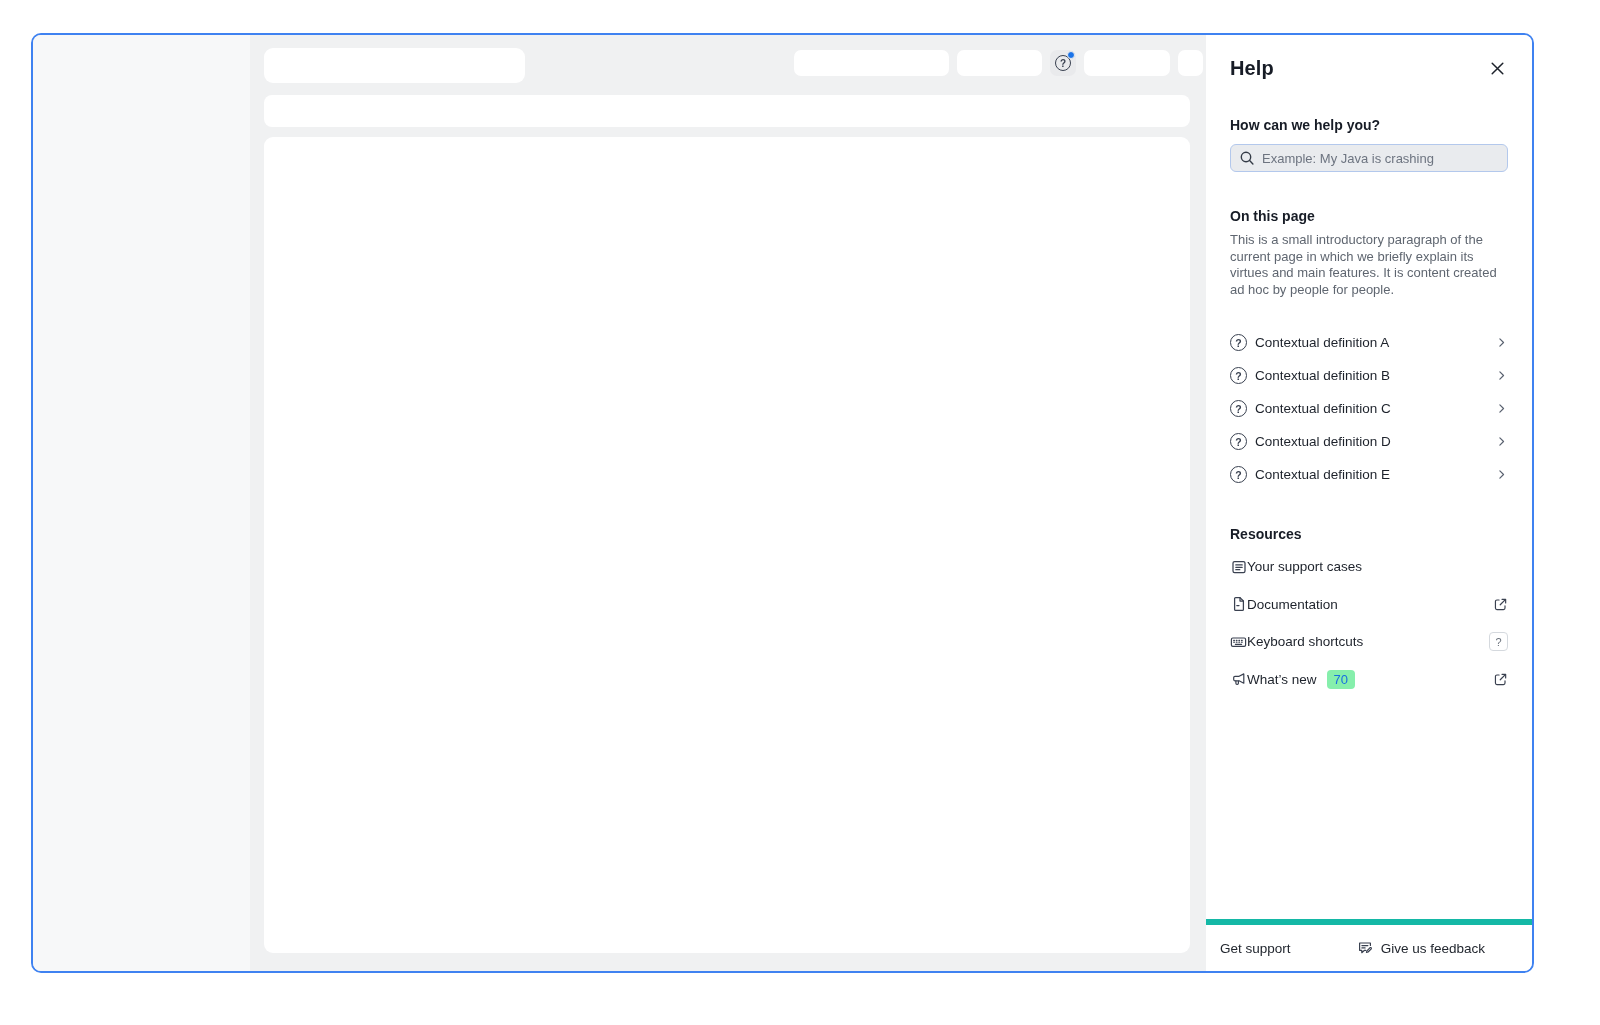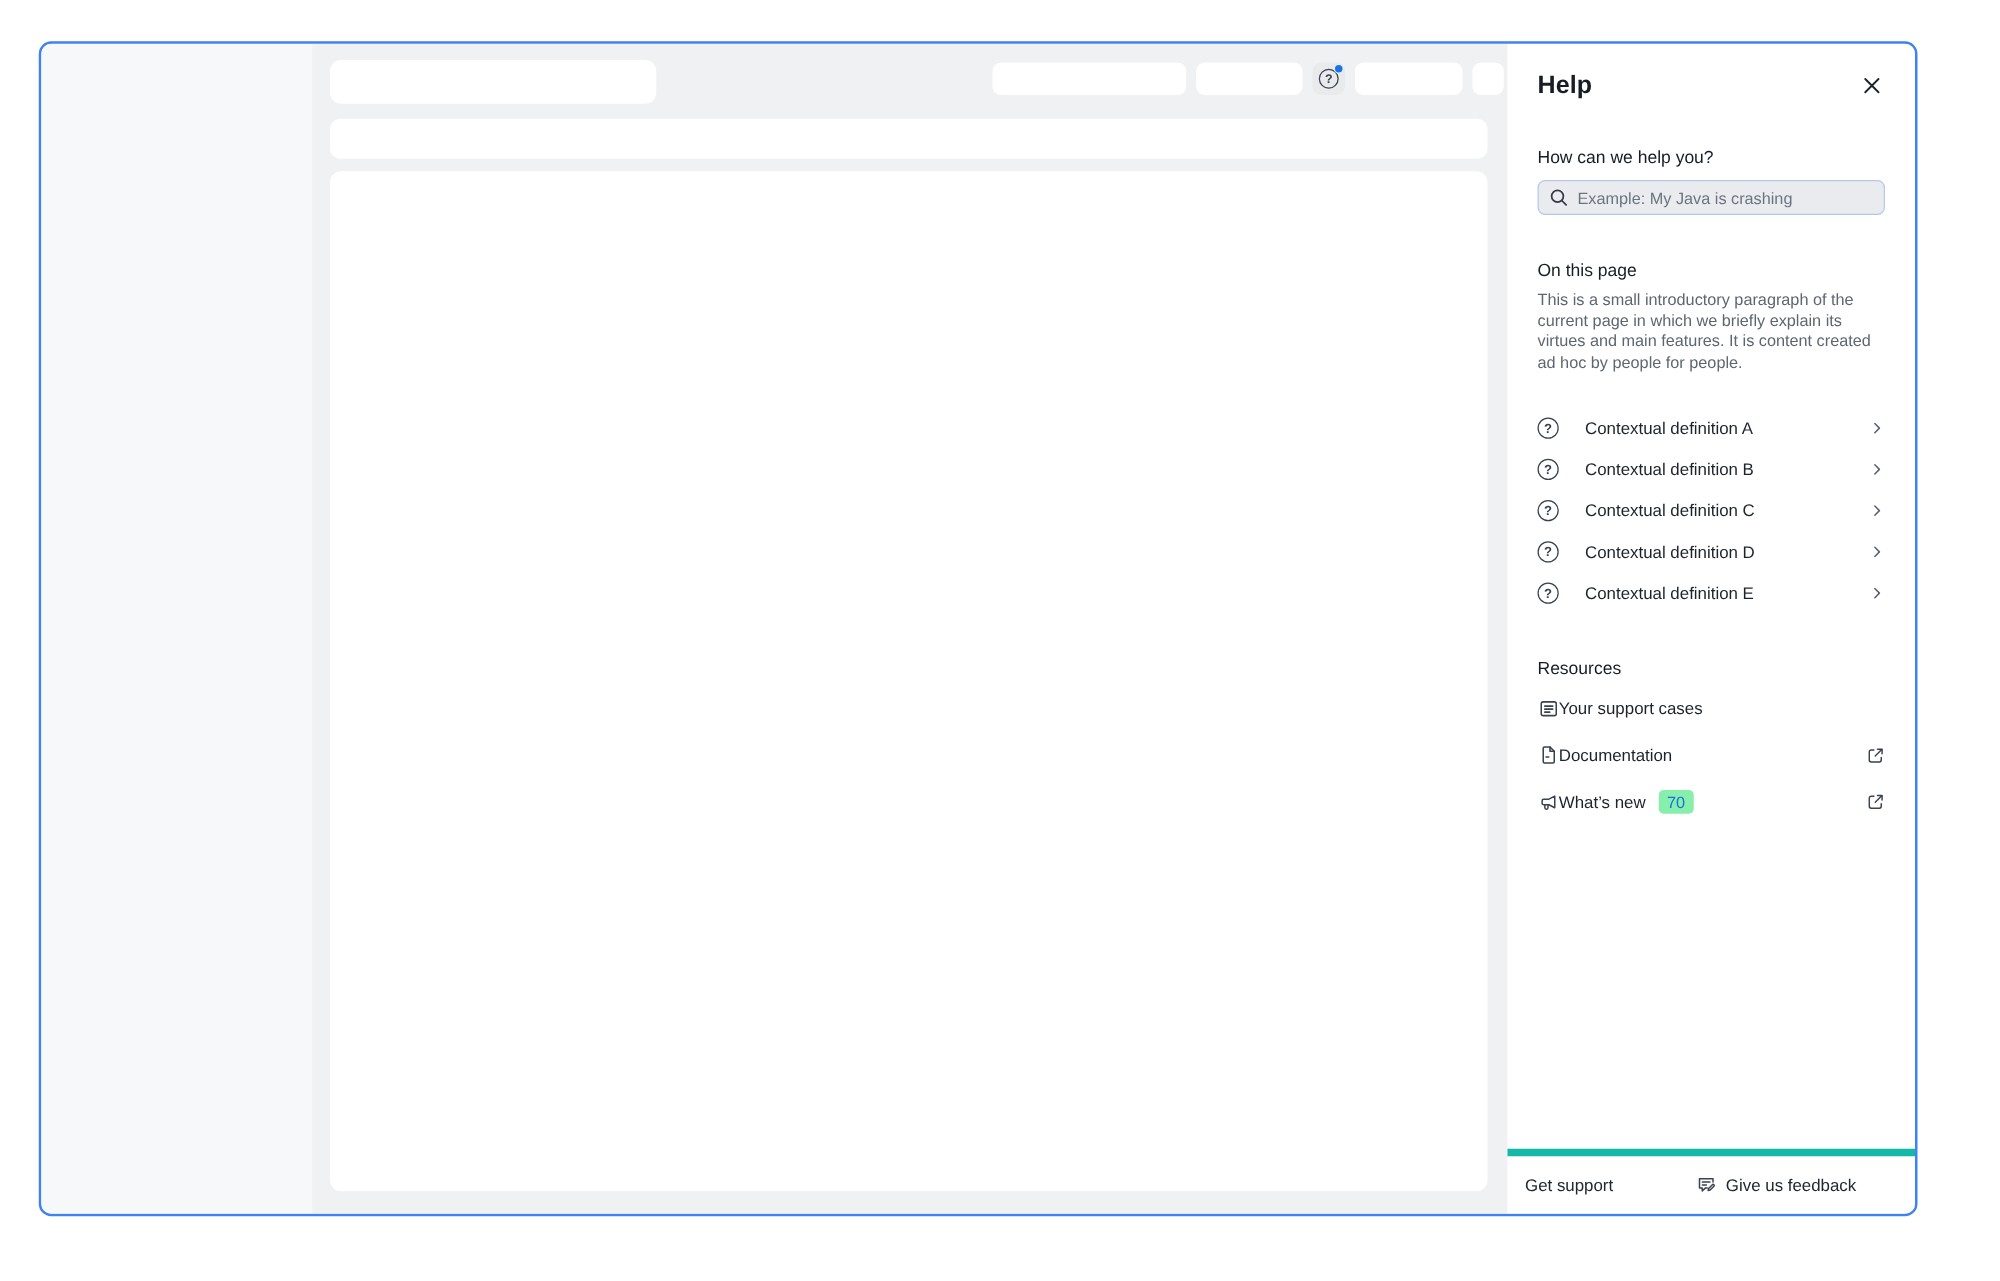--- a/index.html
+++ b/index.html
@@ -26,39 +26,39 @@
     display:flex; align-items:center; justify-content:center; cursor:pointer; }
   .help-btn .qcircle { width:16px; height:16px; font-size:10px; }
   .dot { position:absolute; top:1px; right:1px; width:8px; height:8px; border-radius:50%;
     background:#1a73e8; border:1.5px solid #e9eaec; }
 
   
   .panel-header { margin-top:21px; height:24px; display:flex; align-items:center; justify-content:space-between; }
   .panel-title { font-size:20px; font-weight:700; color:#171c26; letter-spacing:.1px; }
   .icon-btn { background:none; border:none; cursor:pointer; display:flex; align-items:center; justify-content:center; padding:2px; }
 
-  .sec-heading { font-size:14px; font-weight:400; color:#171c26; }
+  .sec-heading { font-size:14px; font-weight:700; color:#171c26; }
   .h-search { margin-top:37px; }
   .search-box { margin-top:11px; position:relative; }
   .search-box input { width:100%; height:28px; background:#e9ebee; border:1px solid #b3c8ec;
     border-radius:6px; padding:0 10px 0 31px; font-size:13px; color:#701a75;
     font-family:"Liberation Sans","DejaVu Sans",sans-serif; outline:none; }
   .search-box input::placeholder { color:#6d7480; }
   .search-icon { position:absolute; left:9px; top:6px; }
 
   .h-onpage { margin-top:36px; }
   .intro { margin-top:8px; font-size:13px; line-height:16.5px; color:#5f6670; }
 
   .deflist { margin-top:28px; }
   .defrow { height:33px; display:flex; align-items:center; cursor:pointer; }
   .qcircle { width:17px; height:17px; border:1.3px solid #394150; border-radius:50%;
     display:flex; align-items:center; justify-content:center; font-size:10.5px; font-weight:600;
     color:#394150; flex:0 0 auto; }
   .qcircle::before { content:"?"; }
-  .defrow .lbl { margin-left:21px; font-size:13.5px; color:#1d222b; flex:1 1 auto; }
+  .defrow .lbl { margin-left:8px; font-size:13.5px; color:#1d222b; flex:1 1 auto; }
 
   .h-resources { margin-top:35px; }
   .reslist { margin-top:6px; }
   .resrow { height:37.5px; display:flex; align-items:center; cursor:pointer; }
   .resrow .ric { width:17px; display:flex; justify-content:center; flex:0 0 auto; }
   .resrow .lbl { font-size:13.5px; color:#1d222b; }
   .resrow .spacer { flex:1 1 auto; }
   .badge { margin-left:10px; background:#86efac; color:#1a6fe0; font-size:13px;
     border-radius:4px; padding:2px 7px; line-height:15px; }
   .keycap { width:19px; height:19px; border:1px solid #d5d9de; border-radius:4px; background:#fff;
@@ -182,20 +182,31 @@
         </span>
         <span class="lbl">Documentation</span>
         <span class="spacer"></span>
         <svg width="15" height="15" viewBox="0 0 16 16" fill="none" stroke="#3a4150" stroke-width="1.25" stroke-linecap="round" stroke-linejoin="round">
             <path d="M6.5 3.2H4.2a1.6 1.6 0 0 0-1.6 1.6v7a1.6 1.6 0 0 0 1.6 1.6h7a1.6 1.6 0 0 0 1.6-1.6V9.5"></path>
             <path d="M9.6 2.5h3.9v3.9"></path>
             <path d="M13.2 2.8L7.7 8.3"></path>
           </svg>
       </div>
 
+      <div class="resrow">
+        <span class="ric">
+          <svg width="17" height="16" viewBox="0 0 17 16" fill="none" stroke="#3a4150" stroke-width="1.2" stroke-linecap="round">
+              <rect x="1.4" y="4" width="14.2" height="8.4" rx="1.4"></rect>
+              <path d="M3.7 6.4h.7M6.3 6.4h.7M8.9 6.4h.7M11.5 6.4h.7M3.7 8.2h.7M6.3 8.2h.7M8.9 8.2h.7M11.5 8.2h.7M5.4 10.3h6.2"></path>
+            </svg>
+        </span>
+        <span class="lbl">Keyboard shortcuts</span>
+        <span class="spacer"></span>
+        <span class="keycap">?</span>
+      </div>
 
       <div class="resrow">
         <span class="ric">
           <svg width="16" height="16" viewBox="0 0 16 16" fill="none" stroke="#3a4150" stroke-width="1.2" stroke-linecap="round" stroke-linejoin="round">
               <path d="M12.8 2.9v9.3l-4.7-2.4H4a1.3 1.3 0 0 1-1.3-1.3V6.6A1.3 1.3 0 0 1 4 5.3h4.1z"></path>
               <path d="M4.9 9.9v2.3c0 .6.5 1.1 1.1 1.1h.3c.6 0 1.1-.5 1.1-1.1v-2"></path>
             </svg>
         </span>
         <span class="lbl">What’s new</span>
         <span class="badge">70</span>

